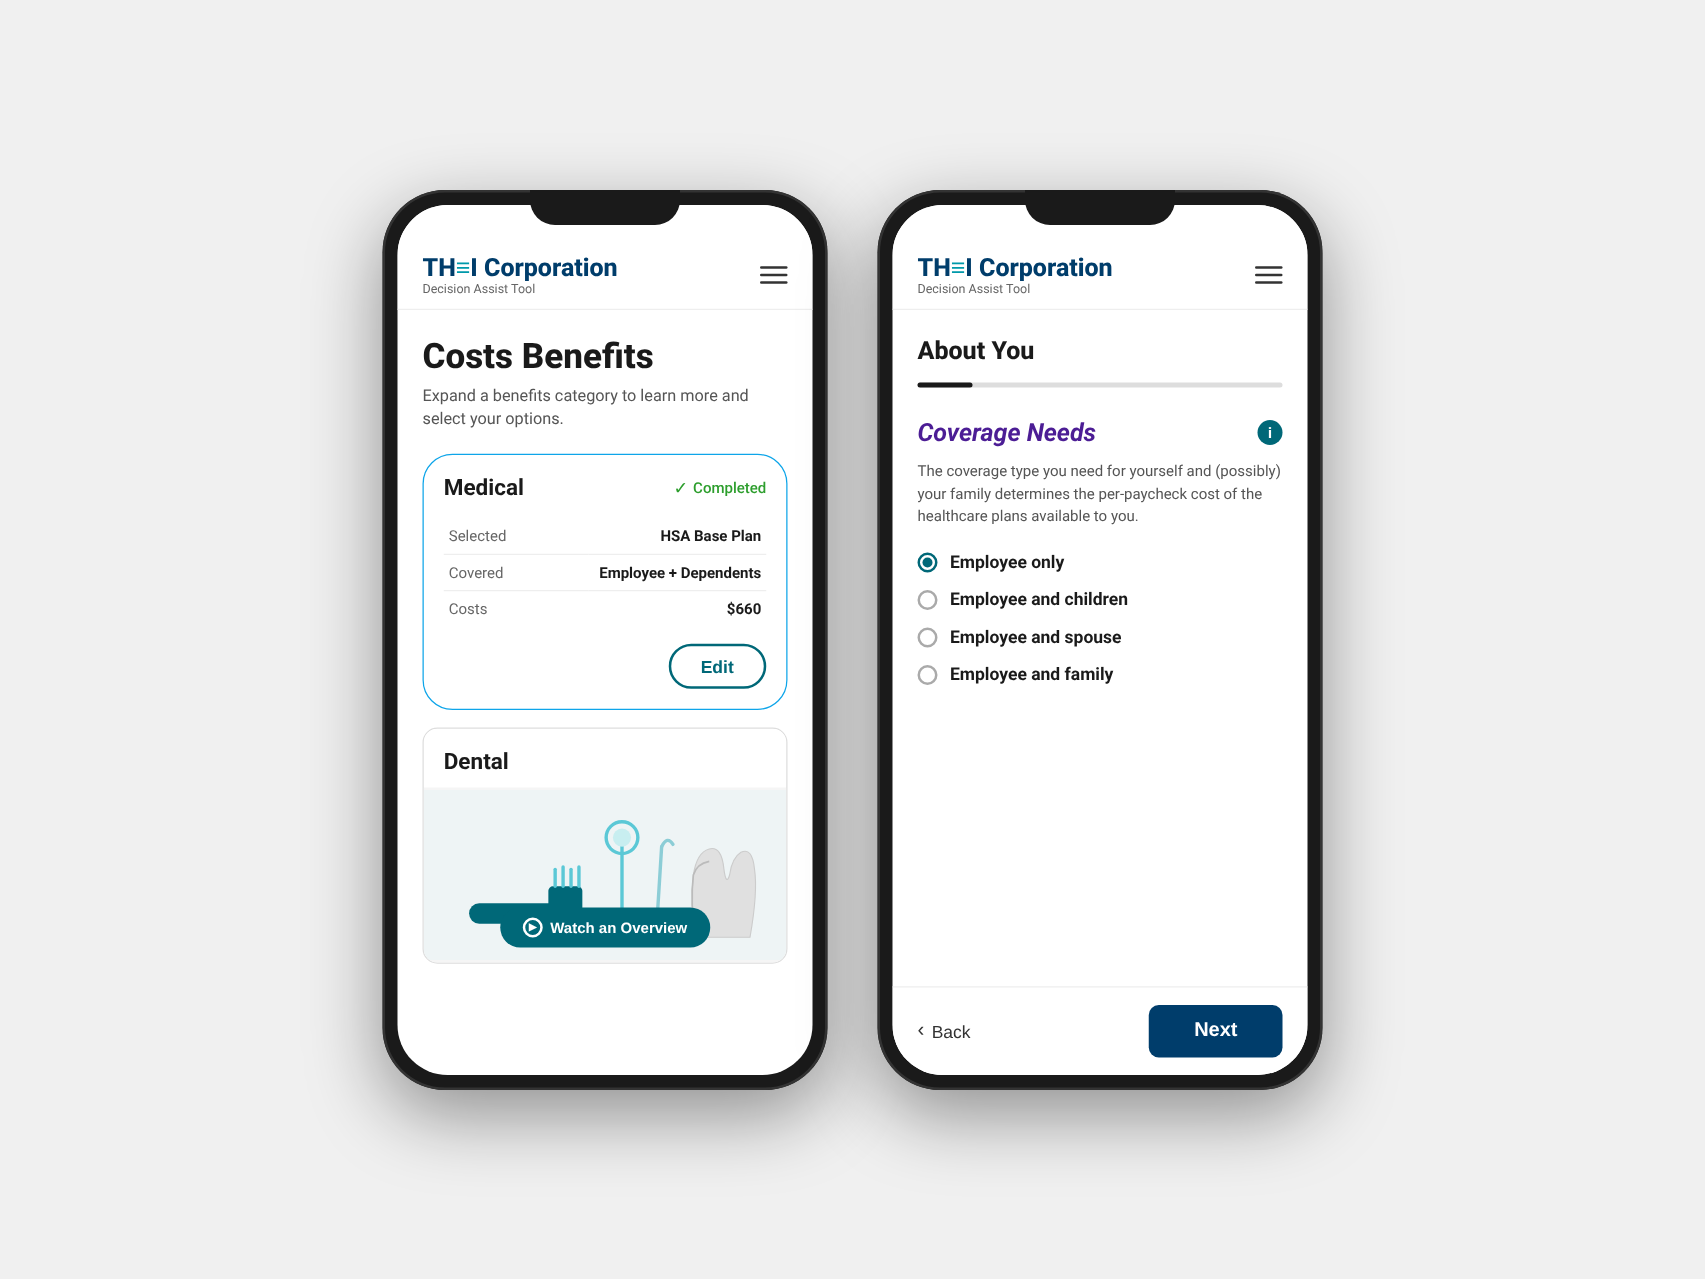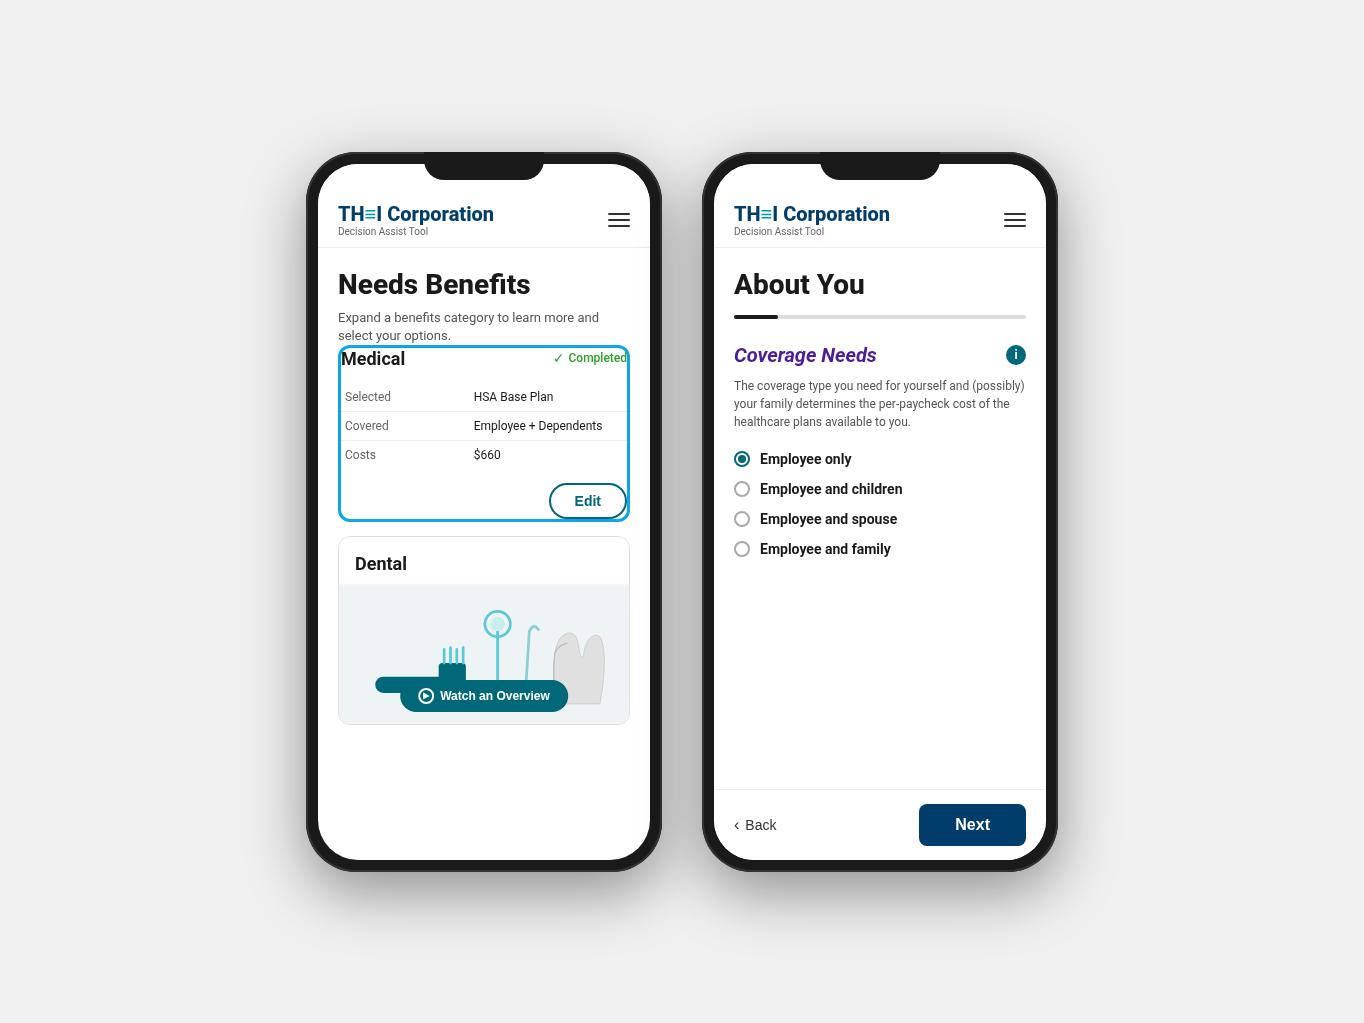--- a/index.html
+++ b/index.html
@@ -96,27 +96,29 @@
     
     .page-title {
       font-size: 28px;
       font-weight: 800;
       color: #1a1a1a;
       margin-bottom: 8px;
     }
     .page-subtitle {
       font-size: 13px;
       color: #555;
+      margin-bottom: 18px;
       line-height: 1.4;
     }
 
     
     .benefit-card {
-      border: 3px solid #0ea5e9;
-      border-radius: 12px;
+      border: 1px solid #0ea5e9;
+      border-radius: 24px;
+      padding: 16px;
       margin-bottom: 14px;
       background: #fff;
     }
     .card-header {
       display: flex;
       justify-content: space-between;
       align-items: center;
       margin-bottom: 14px;
     }
     .card-title {
@@ -146,22 +148,23 @@
       padding: 7px 4px;
       font-size: 12px;
       border-bottom: 1px solid #eee;
       margin-top: 15px;
     }
     .info-table td:first-child {
       color: #666;
       width: 45%;
     }
     .info-table td:last-child {
-      font-weight: 400;
+      font-weight: 700;
       color: #1a1a1a;
+      text-align: right;
     }
     .info-table tr:last-child td { border-bottom: none; }
 
     .card-footer {
       display: flex;
       justify-content: flex-end;
       margin-top: 10px;
     }
     .edit-btn {
       border: 2px solid #006878;
@@ -228,21 +231,21 @@
       border-radius: 50%;
       display: flex;
       align-items: center;
       justify-content: center;
       font-size: 8px;
       flex-shrink: 0;
     }
 
     
     .about-title {
-      font-size: 28px;
+      font-size: 20px;
       font-weight: 800;
       color: #1a1a1a;
       margin-bottom: 14px;
     }
     .progress-bar-container {
       width: 100%;
       height: 4px;
       background: #ddd;
       border-radius: 2px;
       margin-bottom: 24px;
@@ -373,21 +376,21 @@
         <div class="logo-subtitle">Decision Assist Tool</div>
       </div>
       <div class="hamburger">
         <span></span>
         <span></span>
         <span></span>
       </div>
     </div>
 
     <div class="screen-content">
-      <h1 class="page-title">Needs Benefits</h1>
+      <h1 class="page-title">Costs Benefits</h1>
       <p class="page-subtitle">Expand a benefits category to learn more and select your options.</p>
 
       <div class="benefit-card">
         <div class="card-header">
           <span class="card-title">Medical</span>
           <span class="completed-badge">
             <span class="check-icon">✓</span>
             <span>Completed</span>
           </span>
         </div>

